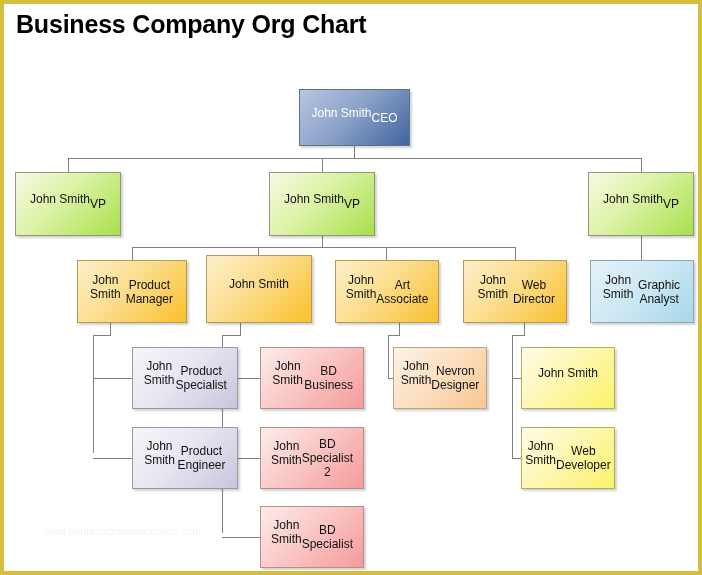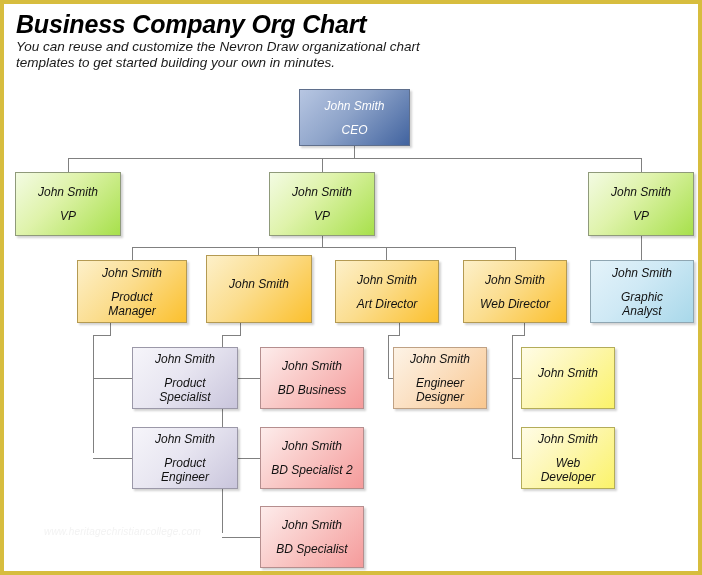--- a/index.html
+++ b/index.html
@@ -12,21 +12,20 @@
     font-family: "Liberation Sans", sans-serif;
   }
   #page {
     position: relative;
     width: 702px;
     height: 575px;
     background: #ffffff;
     border: 4px solid #d7bd3e;
     box-sizing: border-box;
     overflow: hidden;
-    font-style: italic;
   }
   #chart-title {
     position: absolute;
     left: 12px;
     top: 6px;
     font-size: 25px;
     font-weight: bold;
     color: #000000;
     letter-spacing: -0.2px;
     white-space: nowrap;
@@ -59,21 +58,20 @@
   .conn-h { height: 1px; }
   .conn-v { width: 1px; }
 
   
   .node {
     position: absolute;
     box-sizing: border-box;
     border: 1px solid #909090;
     box-shadow: 2px 2px 2px rgba(0,0,0,0.18);
     display: flex;
-    flex-direction: column;
     align-items: center;
     justify-content: center;
     text-align: center;
     font-size: 12px;
     color: #111111;
     line-height: 14px;
     padding: 2px 10px;
   }
   .node .n-name { margin-bottom: 10px; }
   .node .n-role { white-space: pre-line; }
@@ -113,21 +111,20 @@
     background: linear-gradient(135deg, #fffce6 0%, #fdf7b8 40%, #fbf36a 100%);
     border-color: #b3ac59;
   }
 </style>
 </head>
 <body>
 
 <div id="page">
 
   <div id="chart-title">Business Company Org Chart</div>
-  <div id="chart-subtitle">You can reuse and customize the Nevron Draw organizational chart templates to get started building your own in minutes.</div>
 
   <div class="conn conn-v" style="left:350px; top:142px; height:13px;"></div>
 
   <div class="conn conn-h" style="left:64px; top:154px; width:573px;"></div>
   <div class="conn conn-v" style="left:64px;  top:154px; height:14px;"></div>
   <div class="conn conn-v" style="left:318px; top:154px; height:14px;"></div>
   <div class="conn conn-v" style="left:637px; top:154px; height:14px;"></div>
 
   <div class="conn conn-v" style="left:318px; top:232px; height:11px;"></div>
   <div class="conn conn-h" style="left:128px; top:243px; width:383px;"></div>
@@ -186,21 +183,21 @@
     <span class="n-name">John Smith</span>
     <span class="n-role">Product Manager</span>
   </div>
 
   <div class="node p-orange" style="left:202px; top:251px; width:106px; height:68px;">
     <span class="n-name">John Smith</span>
   </div>
 
   <div class="node p-orange" style="left:331px; top:256px; width:104px; height:63px;">
     <span class="n-name">John Smith</span>
-    <span class="n-role">Art Director</span>
+    <span class="n-role">Art Associate</span>
   </div>
 
   <div class="node p-orange" style="left:459px; top:256px; width:104px; height:63px;">
     <span class="n-name">John Smith</span>
     <span class="n-role">Web Director</span>
   </div>
 
   <div class="node p-lightblue" style="left:586px; top:256px; width:104px; height:63px;">
     <span class="n-name">John Smith</span>
     <span class="n-role">Graphic Analyst</span>
@@ -211,21 +208,21 @@
     <span class="n-role">Product Specialist</span>
   </div>
 
   <div class="node p-pink" style="left:256px; top:343px; width:104px; height:62px;">
     <span class="n-name">John Smith</span>
     <span class="n-role">BD Business</span>
   </div>
 
   <div class="node p-peach" style="left:389px; top:343px; width:94px; height:62px;">
     <span class="n-name">John Smith</span>
-    <span class="n-role">Engineer Designer</span>
+    <span class="n-role">Nevron Designer</span>
   </div>
 
   <div class="node p-yellow" style="left:517px; top:343px; width:94px; height:62px;">
     <span class="n-name">John Smith</span>
   </div>
 
   <div class="node p-lavender" style="left:128px; top:423px; width:106px; height:62px;">
     <span class="n-name">John Smith</span>
     <span class="n-role">Product Engineer</span>
   </div>

